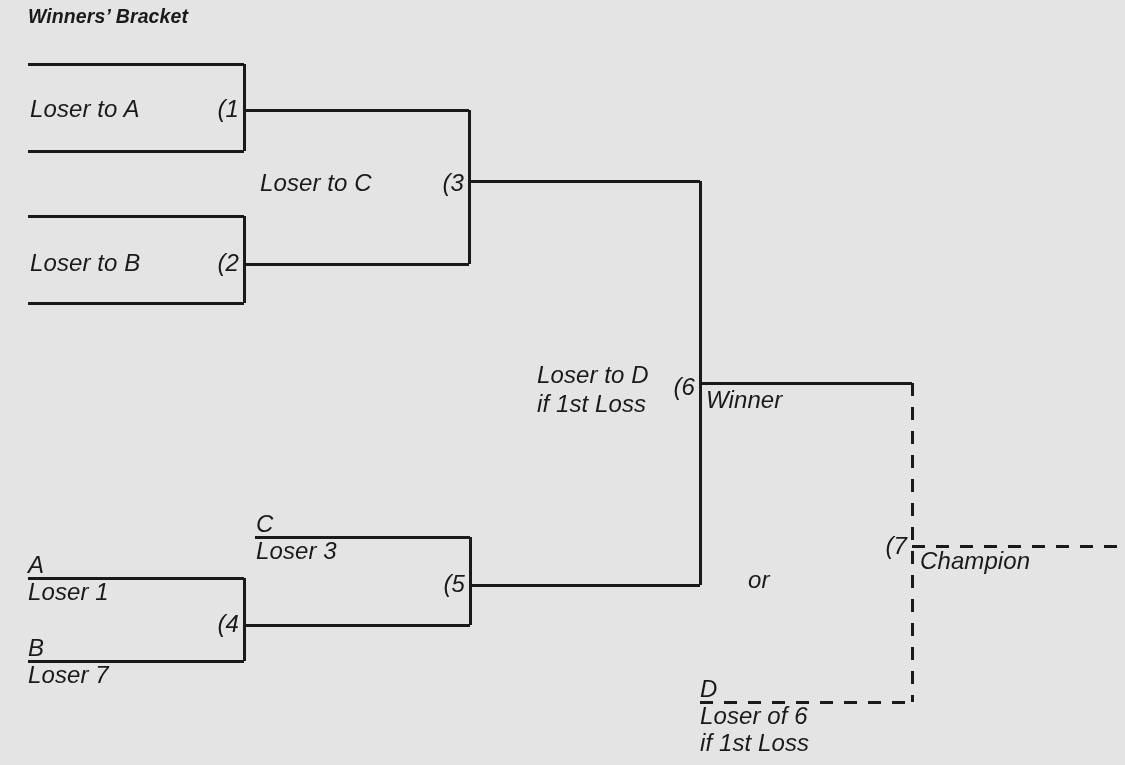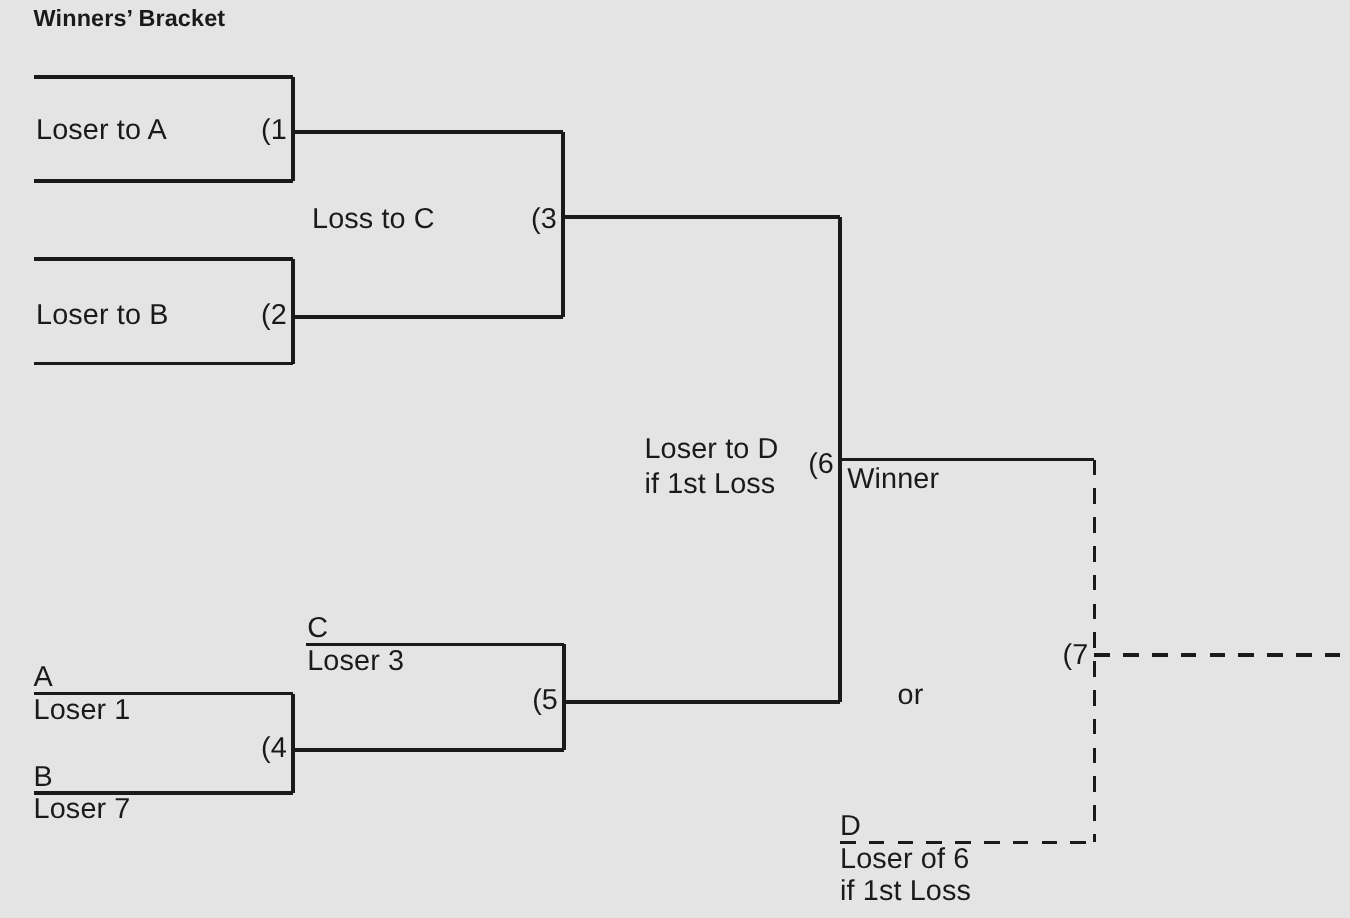--- a/index.html
+++ b/index.html
@@ -10,20 +10,21 @@
     width: 1125px;
     height: 765px;
     background: #e4e4e4;
     font-family: "Liberation Sans", sans-serif;
     overflow: hidden;
   }
   #diagram {
     position: relative;
     width: 1125px;
     height: 765px;
+    font-style: italic;
   }
   svg.lines {
     position: absolute;
     top: 0;
     left: 0;
     width: 1125px;
     height: 765px;
   }
   .lbl {
     position: absolute;
@@ -86,21 +87,21 @@
 
   <div class="lbl bold" style="left:28px; top:4px;">Winners’ Bracket</div>
 
 
   <div class="lbl" style="left:30px; top:97px;">Loser to A</div>
   <div class="lbl right" style="left:150px; top:97px; width:89px;">(1</div>
 
   <div class="lbl" style="left:30px; top:251px;">Loser to B</div>
   <div class="lbl right" style="left:150px; top:251px; width:89px;">(2</div>
 
-  <div class="lbl" style="left:260px; top:171px;">Loss to C</div>
+  <div class="lbl" style="left:260px; top:171px;">Loser to C</div>
   <div class="lbl right" style="left:380px; top:171px; width:84px;">(3</div>
 
   <div class="lbl" style="left:537px; top:363px;">Loser to D</div>
   <div class="lbl" style="left:537px; top:392px;">if 1st Loss</div>
   <div class="lbl right" style="left:610px; top:375px; width:85px;">(6</div>
 
   <div class="lbl" style="left:28px; top:553px;">A</div>
   <div class="lbl" style="left:28px; top:580px;">Loser 1</div>
 
   <div class="lbl" style="left:28px; top:636px;">B</div>
@@ -115,14 +116,15 @@
   <div class="lbl" style="left:700px; top:677px;">D</div>
   <div class="lbl" style="left:700px; top:704px;">Loser of 6</div>
   <div class="lbl" style="left:700px; top:731px;">if 1st Loss</div>
 
   <div class="lbl center" style="left:706px; top:388px; width:200px;">Winner</div>
 
   <div class="lbl center" style="left:748px; top:568px; width:100px;">or</div>
 
   <div class="lbl right" style="left:822px; top:534px; width:85px;">(7</div>
 
+  <div class="lbl center" style="left:920px; top:549px; width:200px;">Champion</div>
 
 </div>
 
 </body></html>

